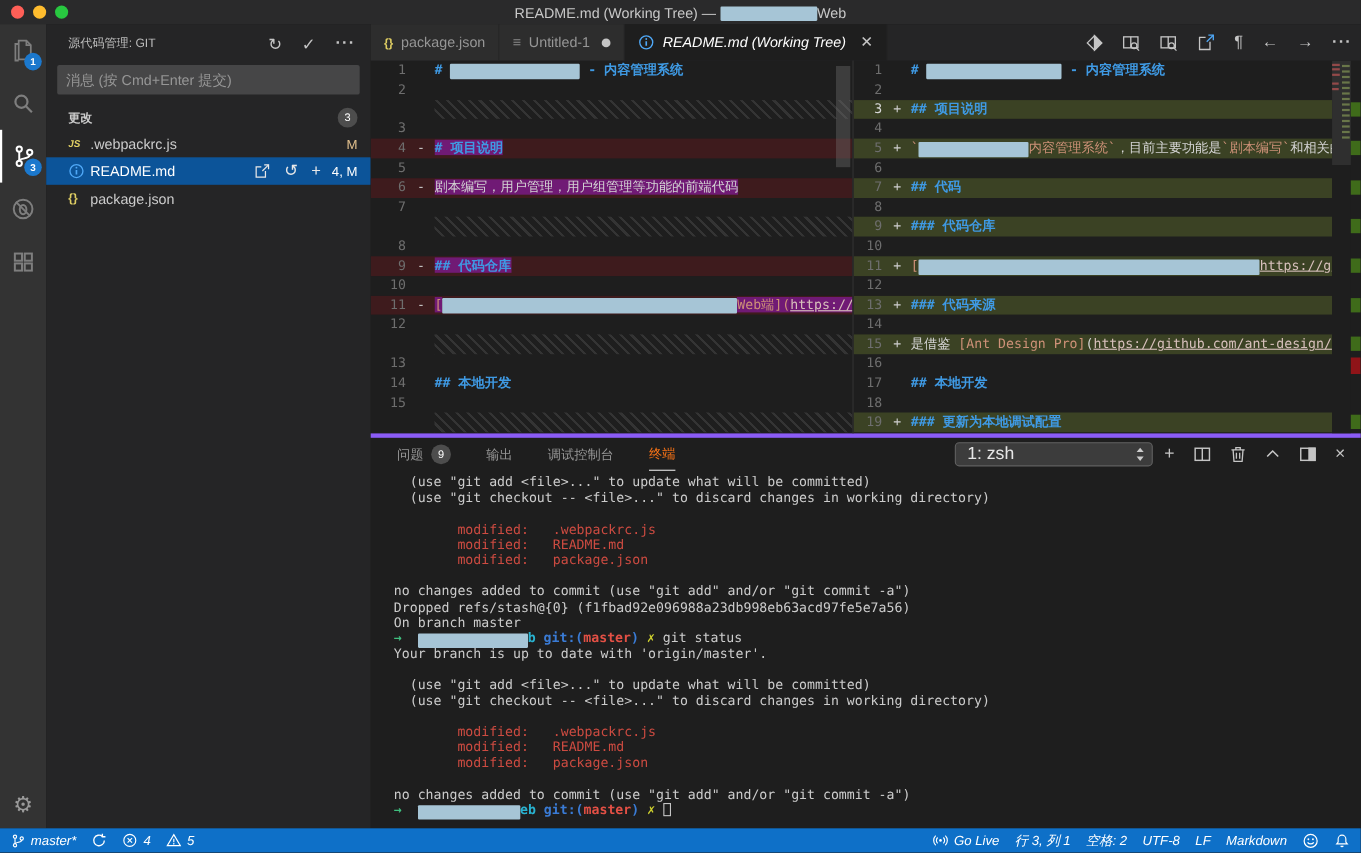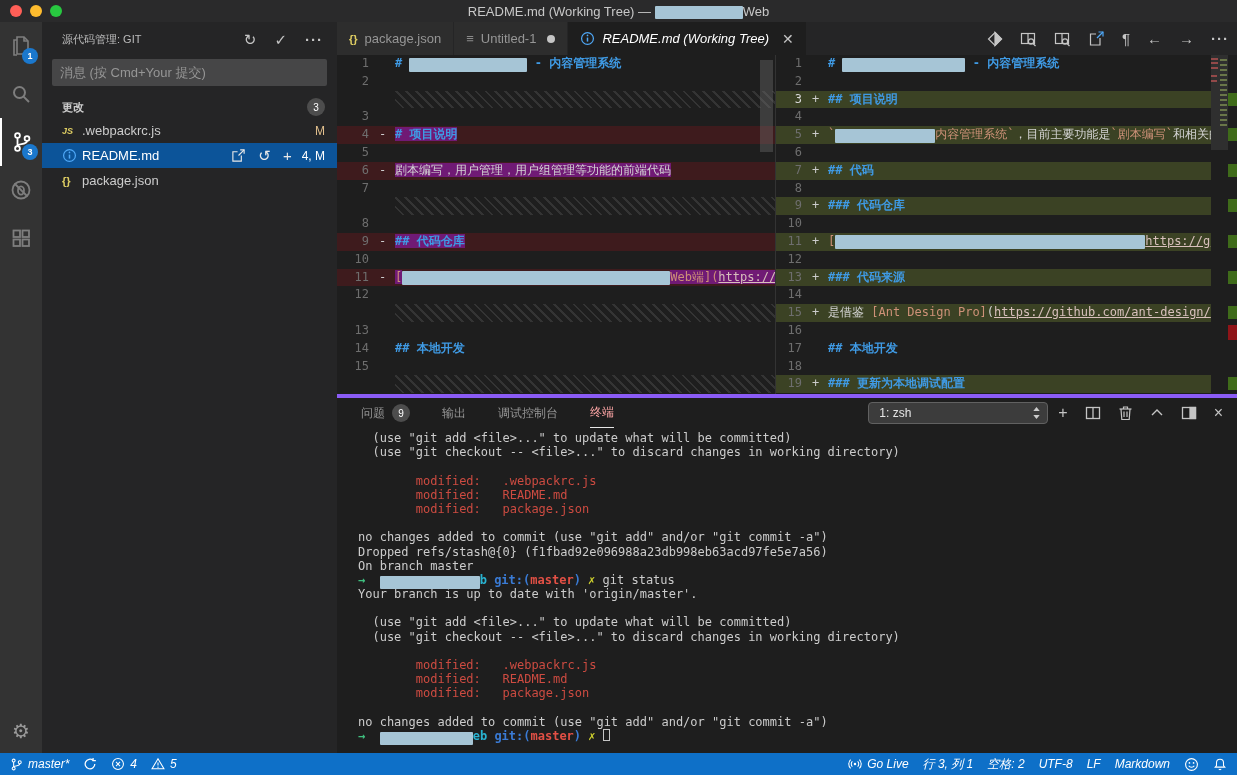--- a/index.html
+++ b/index.html
@@ -97,24 +97,24 @@
   .lscroll { position:absolute; right:2px; top:5px; width:13px; height:92px; background:rgba(121,121,121,.35); }
   .minimap { position:absolute; right:9px; top:0; bottom:0; width:17px; background:#1e1e1e; }
   .ruler { position:absolute; right:0; top:0; bottom:0; width:9px; }
   .ruler .rmark { position:absolute; left:0; right:0; }
 
   
   .panel { flex:1; border-top:4px solid #8b5cf6; display:flex; flex-direction:column; min-height:0; }
   .panel-header { height:30px; display:flex; align-items:center; padding:0 10px 0 24px; flex:none; }
   .panel-tab { color:#969696; font-size:12px; margin-right:32px; height:30px; display:flex;
     align-items:center; gap:7px; }
-  .panel-tab.active { color:#fca5a5; border-bottom:1px solid #e7e7e7; }
+  .panel-tab.active { color:#f97316; border-bottom:1px solid #e7e7e7; }
   .panel-header .grow{flex:1}
   .term-select { width:180px; height:22px; background:#3c3c3c; border:1px solid #616161; border-radius:4px;
-    color:#e6e6e6; font-size:12px; display:flex; align-items:center; padding:0 6px 0 10px; margin-right:10px; }
+    color:#e6e6e6; font-size:16px; display:flex; align-items:center; padding:0 6px 0 10px; margin-right:10px; }
   .term-select .grow{flex:1}
   .ph-icons { display:flex; align-items:center; gap:17px; color:#c5c5c5; margin-right:4px; }
   .ph-txt { font-size:16px; line-height:1; }
   .terminal { flex:1; overflow:hidden; padding:3px 0 0 21px;
     font-family:"DejaVu Sans Mono","Liberation Mono",monospace; font-size:12px; color:#cccccc; }
   .tline { height:14.2px; line-height:14.2px; white-space:pre; }
   .t-df{color:#cccccc} .t-red{color:#cd4b41}
   .t-grn{color:#3fbf7f;font-weight:bold} .t-cyn{color:#29b3d1;font-weight:bold}
   .t-blu{color:#3a7bd5;font-weight:bold} .t-rd2{color:#e35045;font-weight:bold}
   .t-yel{color:#cfd12e;font-weight:bold}
@@ -200,21 +200,21 @@
 
   <div class="sidebar">
     <div class="sb-header">
       <span>源代码管理: GIT</span>
       <span class="grow"></span>
       <span class="sb-hicon">↻</span>
       <span class="sb-hicon">✓</span>
       <span class="sb-hicon dots">···</span>
     </div>
     <div class="commit-box">
-      <span>消息 (按 Cmd+Your 提交)</span>
+      <span>消息 (按 Cmd+Enter 提交)</span>
     </div>
     <div class="sb-section">
       <span>更改</span>
       <span class="grow"></span>
       <span class="pill">3</span>
     </div>
     <div id="scm-files">
         <div class="file-row">
           <span class="f-icon">
             <span class="f-js">JS</span>

